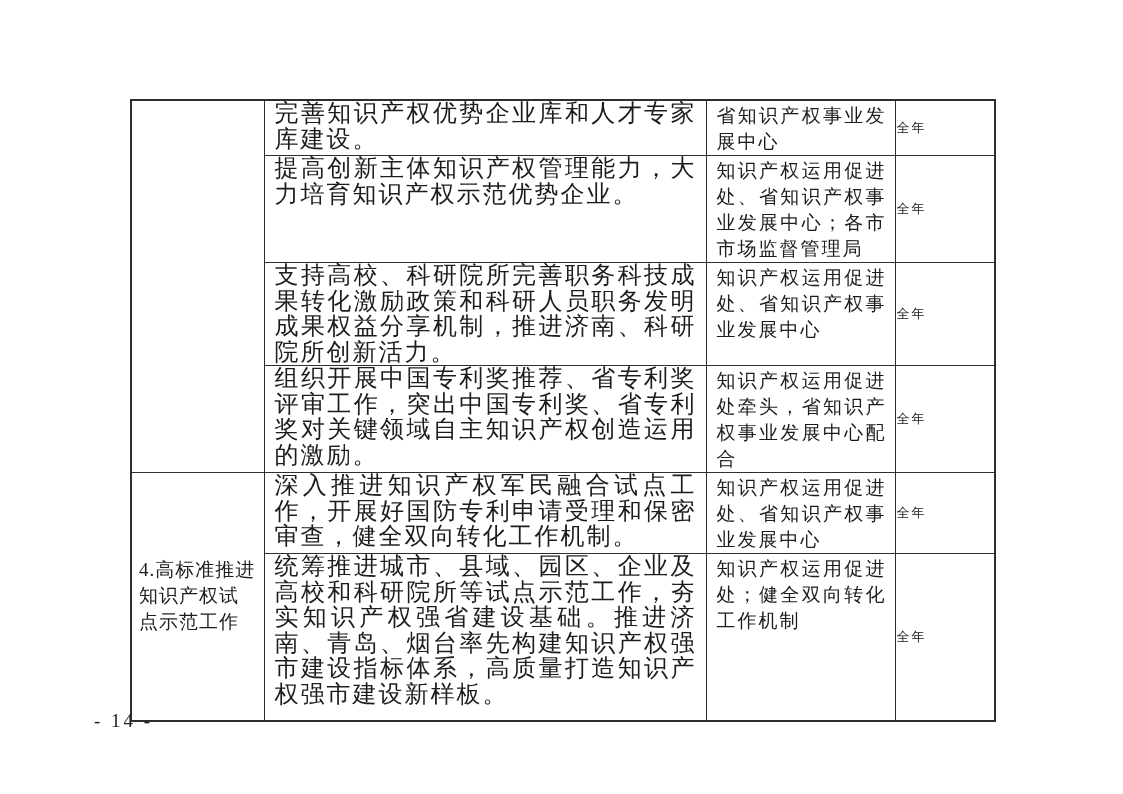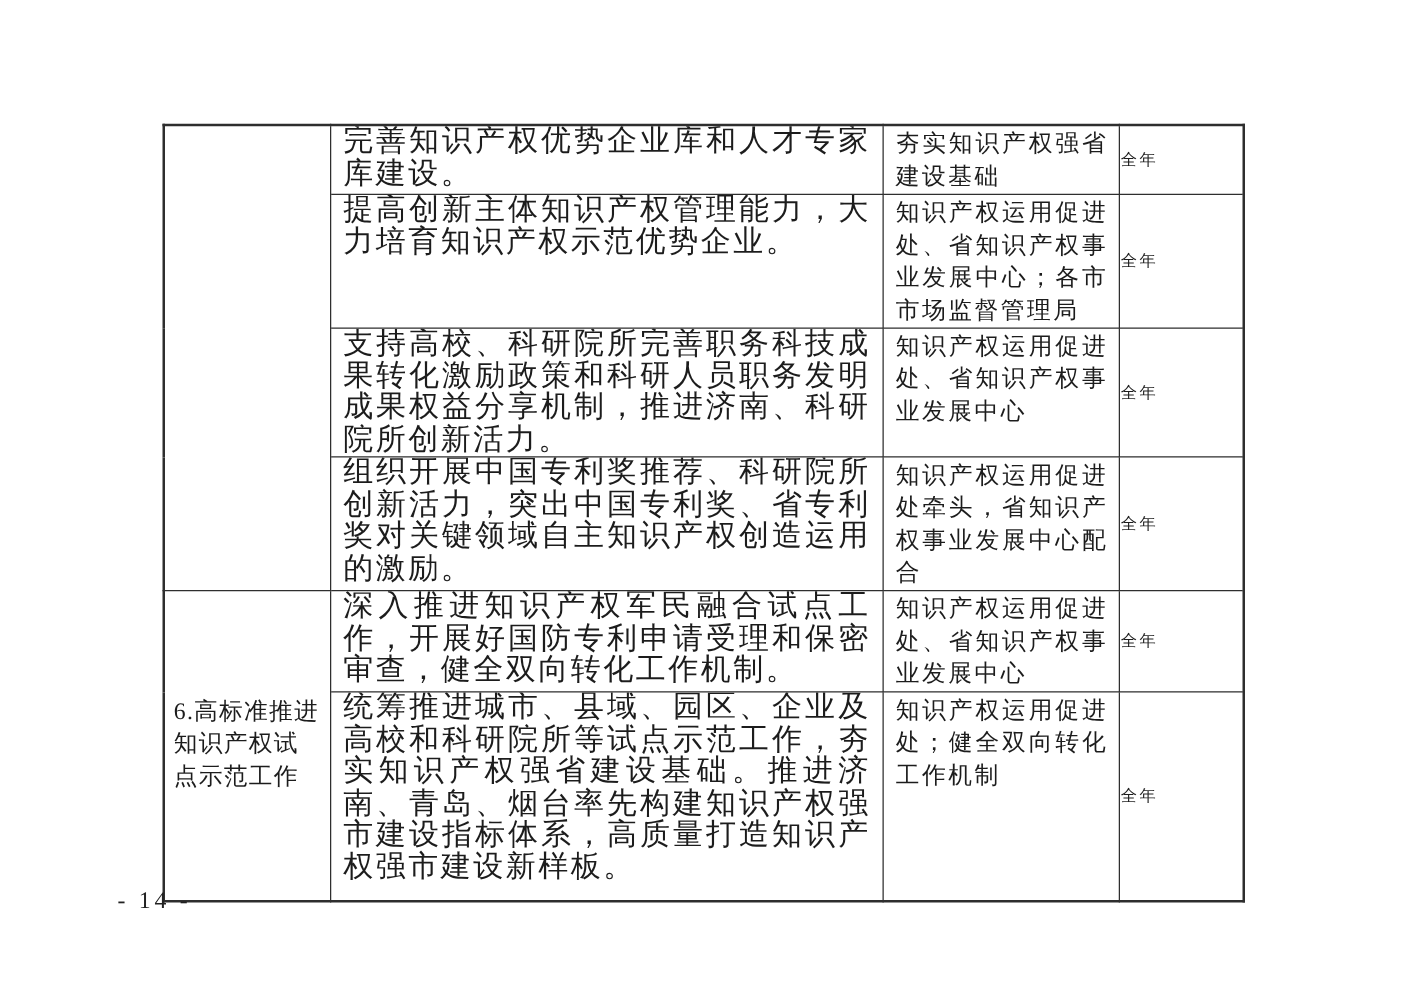--- a/index.html
+++ b/index.html
@@ -88,40 +88,40 @@
     <colgroup>
       <col class="c1">
         <col class="c2">
         <col class="c3">
         <col class="c4">
     </colgroup>
     <tbody>
       <tr class="r1">
         <td class="cat" rowspan="4"></td>
         <td class="measure">完善知识产权优势企业库和人才专家库建设。</td>
-        <td class="resp">夯实知识产权强省建设基础</td>
+        <td class="resp">省知识产权事业发展中心</td>
         <td class="time">全年</td>
       </tr>
       <tr class="r2">
         <td class="measure">提高创新主体知识产权管理能力，大力培育知识产权示范优势企业。</td>
         <td class="resp">知识产权运用促进处、省知识产权事业发展中心；各市市场监督管理局</td>
         <td class="time">全年</td>
       </tr>
       <tr class="r3">
         <td class="measure">支持高校、科研院所完善职务科技成果转化激励政策和科研人员职务发明成果权益分享机制，推进济南、科研院所创新活力。</td>
         <td class="resp">知识产权运用促进处、省知识产权事业发展中心</td>
         <td class="time">全年</td>
       </tr>
       <tr class="r4">
-        <td class="measure">组织开展中国专利奖推荐、科研院所创新活力，突出中国专利奖、省专利奖对关键领域自主知识产权创造运用的激励。</td>
+        <td class="measure">组织开展中国专利奖推荐、省专利奖评审工作，突出中国专利奖、省专利奖对关键领域自主知识产权创造运用的激励。</td>
         <td class="resp">知识产权运用促进处牵头，省知识产权事业发展中心配合</td>
         <td class="time">全年</td>
       </tr>
       <tr class="r5">
-        <td class="cat" rowspan="2">6.高标准推进知识产权试点示范工作</td>
+        <td class="cat" rowspan="2">4.高标准推进知识产权试点示范工作</td>
         <td class="measure">深入推进知识产权军民融合试点工作，开展好国防专利申请受理和保密审查，健全双向转化工作机制。</td>
         <td class="resp">知识产权运用促进处、省知识产权事业发展中心</td>
         <td class="time">全年</td>
       </tr>
       <tr class="r6">
         <td class="measure">统筹推进城市、县域、园区、企业及高校和科研院所等试点示范工作，夯实知识产权强省建设基础。推进济南、青岛、烟台率先构建知识产权强市建设指标体系，高质量打造知识产权强市建设新样板。</td>
         <td class="resp">知识产权运用促进处；健全双向转化工作机制</td>
         <td class="time">全年</td>
       </tr>
     </tbody>

